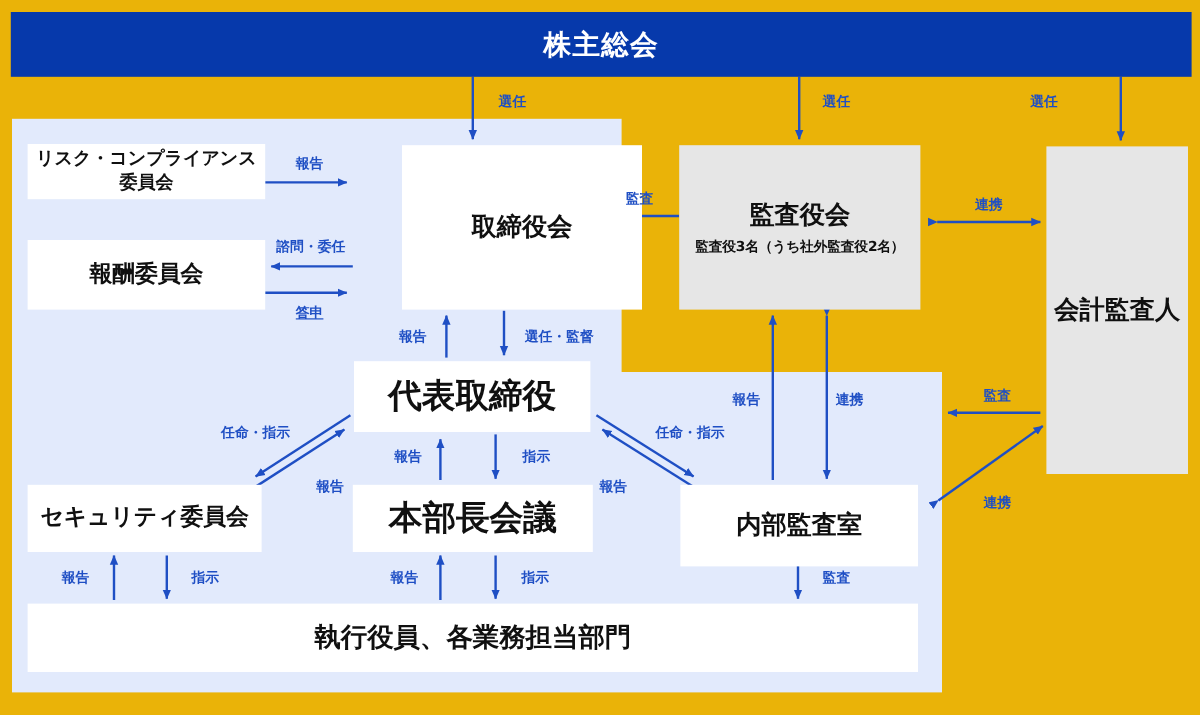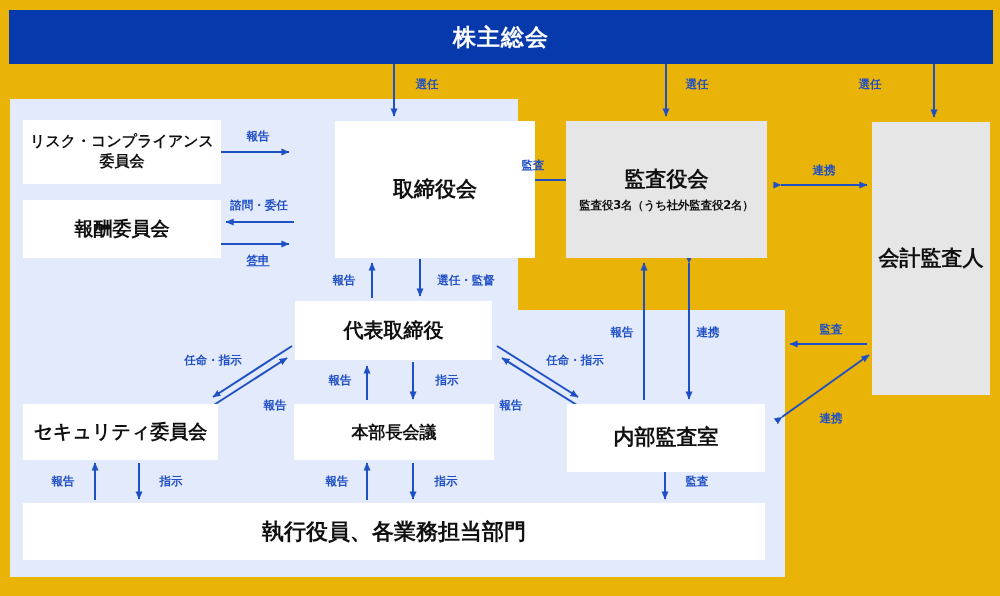--- a/index.html
+++ b/index.html
@@ -127,21 +127,21 @@
       <line x1="413" y1="463" x2="413" y2="499" marker-end="url(#ah)"></line>
 
       <line x1="665" y1="463" x2="665" y2="499" marker-end="url(#ah)"></line>
     </g>
   </svg>
 
   <div class="banner" style="left:9px;top:10px;width:984px;height:54px;font-size:23px;">
     <span>株主総会</span>
   </div>
 
-  <div class="node white" style="left:23px;top:120px;width:198px;height:64px;font-size:15px;">
+  <div class="node white" style="left:23px;top:120px;width:198px;height:46px;font-size:15px;">
     <span class="title">リスク・コンプライアンス</span>
     <span class="title">委員会</span>
   </div>
 
   <div class="node white" style="left:23px;top:200px;width:198px;height:58px;font-size:19px;">
     <span class="title">報酬委員会</span>
   </div>
 
   <div class="node white" style="left:294px;top:121px;width:200px;height:137px;margin-left:41px;">
     <span class="title" style="font-size:21px;">取締役会</span>
@@ -149,29 +149,29 @@
 
   <div class="node grey" style="left:566px;top:121px;width:201px;height:137px;">
     <span class="title" style="font-size:21px;">監査役会</span>
     <span class="sub" style="font-size:11.5px;">監査役3名（うち社外監査役2名）</span>
   </div>
 
   <div class="node grey" style="left:872px;top:122px;width:118px;height:273px;font-size:21px;">
     <span class="title">会計監査人</span>
   </div>
 
-  <div class="node white" style="left:295px;top:301px;width:197px;height:59px;font-size:20px;">
+  <div class="node white" style="left:295px;top:301px;width:197px;height:59px;font-size:28px;">
     <span class="title">代表取締役</span>
   </div>
 
   <div class="node white" style="left:23px;top:404px;width:195px;height:56px;font-size:19px;">
     <span class="title">セキュリティ委員会</span>
   </div>
 
-  <div class="node white" style="left:294px;top:404px;width:200px;height:56px;font-size:17px;">
+  <div class="node white" style="left:294px;top:404px;width:200px;height:56px;font-size:28px;">
     <span class="title">本部長会議</span>
   </div>
 
   <div class="node white" style="left:567px;top:404px;width:198px;height:68px;font-size:21px;">
     <span class="title">内部監査室</span>
   </div>
 
   <div class="node white" style="left:23px;top:503px;width:742px;height:57px;font-size:22px;">
     <span class="title">執行役員、各業務担当部門</span>
   </div>

